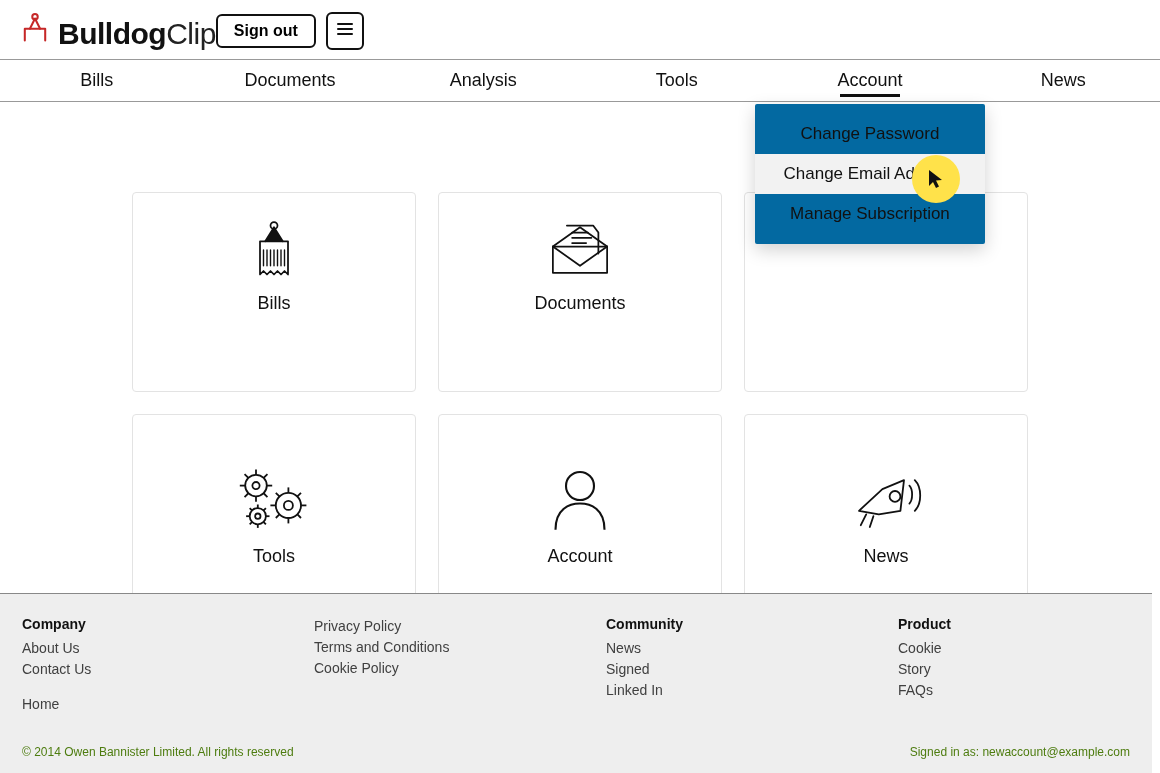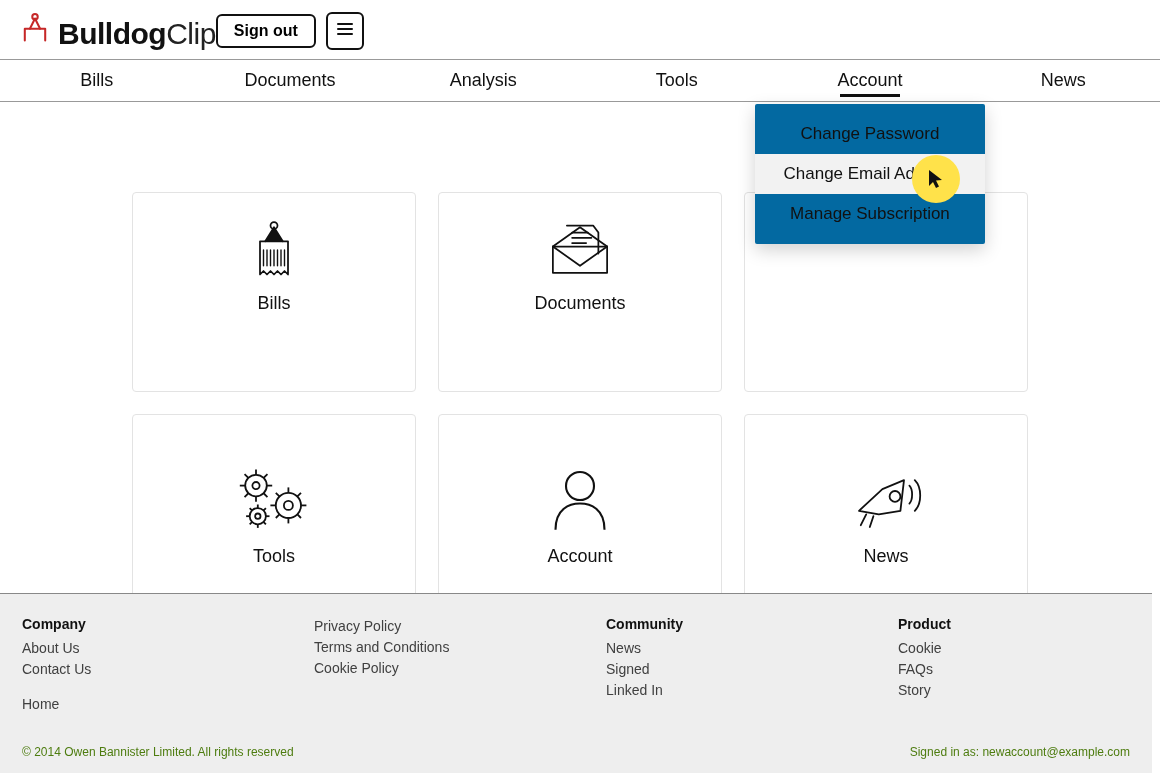--- a/index.html
+++ b/index.html
@@ -364,21 +364,21 @@
     </div>
     <div class="footer-col">
       <h4>Community</h4>
       <a>News</a>
       <a>Signed</a>
       <a>Linked In</a>
     </div>
     <div class="footer-col">
       <h4>Product</h4>
       <a>Cookie</a>
+      <a>Story</a>
       <a>FAQs</a>
-      <a>Story</a>
     </div>
   </div>
   <div class="footer-bottom">
     <span>© 2014 Owen Bannister Limited. All rights reserved</span>
     <span>Signed in as: newaccount@example.com</span>
   </div>
 </div>
 
 </body></html>

